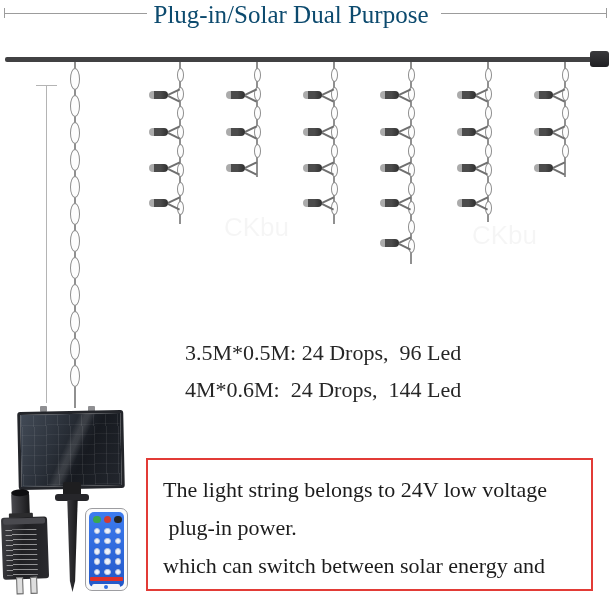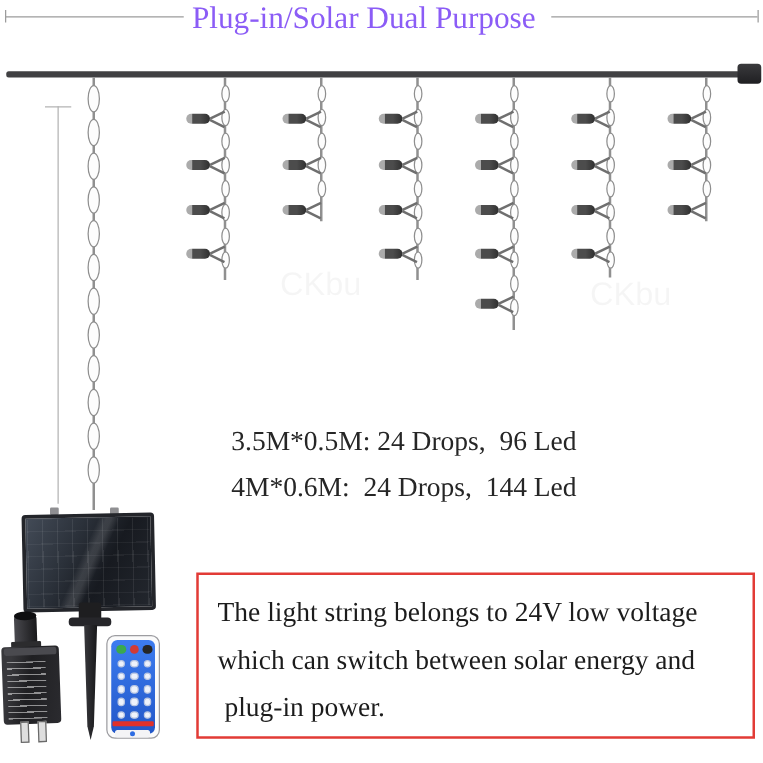--- a/index.html
+++ b/index.html
@@ -1,36 +1,36 @@
 <!DOCTYPE html>
 <html><head>
 <meta charset="utf-8">
 <style>
   html,body{margin:0;padding:0;background:#fff;}
   #stage{position:relative;width:610px;height:610px;background:#ffffff;overflow:hidden;
          font-family:"Liberation Serif",serif;}
   .abs{position:absolute;}
   
-  #page-title{left:138px;top:1px;width:306px;text-align:center;font-size:25px;color:#8b5cf6;}
+  #page-title{left:138px;top:1px;width:306px;text-align:center;font-size:25px;color:#0c4a6e;}
   .title-rule{top:13px;height:1.3px;background:#9c9c9c;}
   .title-tick{top:8px;width:1.3px;height:10px;background:#9c9c9c;}
   
   #main-wire{left:5px;top:57px;width:587px;height:4.5px;background:#414143;border-radius:2px;}
   #wire-connector{left:590px;top:51px;width:19px;height:16px;background:linear-gradient(180deg,#3a3a3d,#1f1f22);border-radius:3px;}
   
   #measure-line{left:46px;top:85px;width:1.2px;height:318px;background:#b4b4b4;}
   #measure-cap{left:36px;top:85px;width:21px;height:1.2px;background:#b4b4b4;}
   #meter-box{left:2px;top:227px;width:93px;height:32px;background:#fff;border:2px solid #3d3d3d;
              z-index:5;display:flex;align-items:center;justify-content:center;
              font-family:"Liberation Sans",sans-serif;font-size:26px;color:#141414;}
   
   #spec-block{left:185px;top:334px;}
   .spec-line{white-space:pre;font-size:22px;line-height:37px;color:#262626;}
   
-  #info-box{left:157px;top:458px;width:447px;height:133px;border:2px solid #e23b36;background:#fff;
+  #info-box{left:146px;top:458px;width:447px;height:133px;border:2px solid #e23b36;background:#fff;
             padding:11px 0 0 15px;box-sizing:border-box;z-index:6;}
   .info-line{white-space:pre;font-size:22px;line-height:38px;color:#1c1c1c;}
   
   .wm{font-family:"Liberation Sans",sans-serif;font-size:26px;color:#000;opacity:0.035;z-index:1;}
   
   #solar-panel{left:18px;top:411px;width:100px;height:72px;border:3px solid #23252a;border-radius:3px;
     background:linear-gradient(118deg,#434b57 0%,#2b313a 35%,#171a20 62%,#23272e 100%);
     transform:rotate(-1.2deg);z-index:4;}
   .panel-grid{left:1px;top:1px;right:1px;bottom:1px;
     background:repeating-linear-gradient(90deg,rgba(255,255,255,0.08) 0 1px,transparent 1px 12px),
@@ -224,22 +224,22 @@
       <div class="abs bulb-capsule" style="left: 534px; top: 164px; width: 19px;"></div>
     </div>
 
   <div class="abs" id="spec-block">
     <div class="spec-line">3.5M*0.5M: 24 Drops,  96 Led</div>
     <div class="spec-line">4M*0.6M:  24 Drops,  144 Led</div>
   </div>
 
   <div class="abs" id="info-box">
     <div class="info-line">The light string belongs to 24V low voltage</div>
+    <div class="info-line"> plug-in power.</div>
     <div class="info-line">which can switch between solar energy and</div>
-    <div class="info-line"> plug-in power.</div>
   </div>
 
   <div class="abs panel-tab" style="left:40px;"></div>
   <div class="abs panel-tab" style="left:88px;"></div>
   <div class="abs" id="solar-panel">
     <div class="abs panel-grid"></div>
     <div class="abs panel-sheen"></div>
   </div>
   <div class="abs" id="stake-collar"></div>
   <div class="abs" id="stake-flange"></div>

